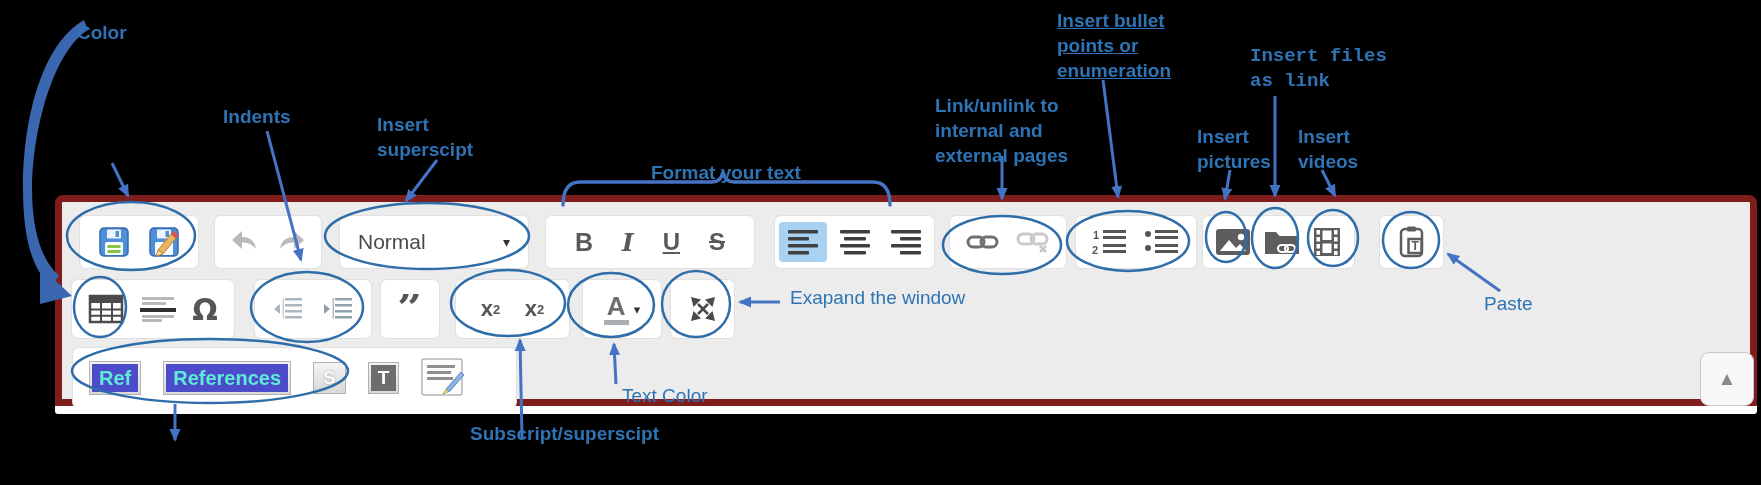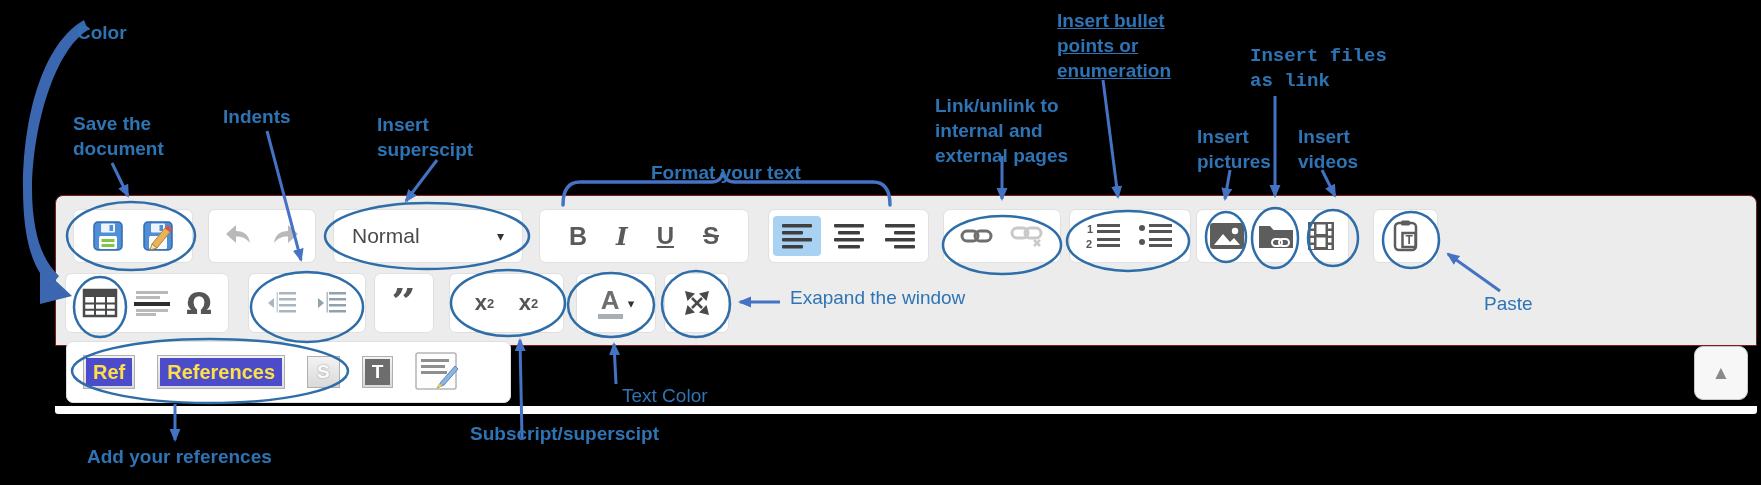--- a/index.html
+++ b/index.html
@@ -1,20 +1,20 @@
 <!DOCTYPE html>
 <html><head>
 <meta charset="utf-8">
 <style>
   html,body{margin:0;padding:0;background:#000;}
   #screen{position:relative;width:1761px;height:485px;background:#000;overflow:hidden;
           font-family:"Liberation Sans",sans-serif;}
   
-  .toolbar{position:absolute;left:55px;top:195px;width:1702px;height:151px;
-           background:#ececec;border:1px solid #7f1d1d;border-radius:8px 8px 0 0;box-sizing:border-box;}
+  .toolbar{position:absolute;left:55px;top:195px;width:1702px;height:211px;
+           background:#ececec;border:7px solid #7f1d1d;border-radius:8px 8px 0 0;box-sizing:border-box;}
   .content-strip{position:absolute;left:55px;top:406px;width:1702px;height:8px;background:#ffffff;
            border-radius:0 0 3px 3px;}
   .grp{position:absolute;background:#fff;border:1px solid #e0e0e0;border-radius:7px;
        display:flex;align-items:center;justify-content:space-evenly;box-sizing:border-box;}
   .r1{top:13px;height:54px;}
   .r2{top:77px;height:60px;}
   .btn{display:flex;align-items:center;justify-content:center;cursor:pointer;}
   .ic{color:#5a5a5a;}
   .b{font:700 25px "Liberation Sans",sans-serif;}
   .i{font:italic 700 25px "DejaVu Serif",serif;}
@@ -28,21 +28,21 @@
   .quote{font:700 44px "DejaVu Serif",serif;color:#555;line-height:20px;height:30px;overflow:hidden;}
   .xs{font:700 22px "Liberation Sans",sans-serif;color:#555;}
   .xs sub{font-size:13px;} .xs sup{font-size:13px;}
   .colorA{display:flex;align-items:center;}
   .Aletter{font:700 26px "Liberation Sans",sans-serif;color:#6e6e6e;line-height:1;
            border-bottom:5px solid #a9aeb2;padding:0 3px 1px 3px;}
   .colorcaret{font-size:13px;color:#333;margin-left:5px;}
   .g-refs{justify-content:flex-start;gap:22px;padding-left:16px;}
   .framebtn{display:inline-block;padding:2px;background:linear-gradient(#f3f3f3,#d9d9d9);
             border:1px solid #b0b0b0;cursor:pointer;}
-  .reffill{display:inline-block;background:#4c4ccb;color:#fde047;
+  .reffill{display:inline-block;background:#4c4ccb;color:#5eead4;
            font:700 20px/28px "Liberation Sans",sans-serif;padding:0 7px;}
   .sfill{display:inline-block;color:#fbfbfb;text-shadow:0 0 2px #909090;
          font:700 19px/26px "Liberation Sans",sans-serif;padding:0 7px;}
   .tfill{display:inline-block;background:#6d6d6d;color:#fff;
          font:700 19px/26px "Liberation Sans",sans-serif;padding:0 7px;}
   #collapse-btn{position:absolute;left:1638px;top:150px;width:52px;height:52px;background:#f7f7f7;
          border:1px solid #c8c8c8;border-radius:9px;display:flex;align-items:center;justify-content:center;
          color:#8a8a8a;font-size:19px;cursor:pointer;}
   
   .lbl{position:absolute;color:#2E74B5;font:600 19px/25px "Liberation Sans",sans-serif;white-space:nowrap;}
@@ -390,24 +390,20 @@
       <line x1="1500" y1="291" x2="1448" y2="254"></line>
       <line x1="780" y1="302" x2="740" y2="302"></line>
       <line x1="616" y1="384" x2="614" y2="344"></line>
       <line x1="522" y1="438" x2="520" y2="340"></line>
       <line x1="175" y1="404" x2="175" y2="440"></line>
     </g>
   </svg>
 
   <div class="lbl" style="left:77px;top:20px;">Color</div>
 
-  <div class="lbl" style="left:73px;top:111px;">
-    <span>Save the</span>
-    <span>document</span>
-  </div>
 
   <div class="lbl" style="left:223px;top:104px;">Indents</div>
 
   <div class="lbl" style="left:377px;top:112px;">
     <span>Insert</span>
     <span>superscipt</span>
   </div>
 
   <div class="lbl" style="left:651px;top:121px;margin-top:39px;">Format your text</div>
 
@@ -435,15 +431,14 @@
 
   <div class="lbl" style="left:1298px;top:124px;">
     <span>Insert</span>
     <span>videos</span>
   </div>
 
   <div class="lbl lt" style="left:1484px;top:291px;">Paste</div>
   <div class="lbl lt" style="left:790px;top:285px;">Exapand the window</div>
   <div class="lbl lt" style="left:578px;top:383px;margin-left:44px;">Text Color</div>
   <div class="lbl" style="left:470px;top:421px;">Subscript/superscipt</div>
-  <div class="lbl" style="left:87px;top:444px;">Add your references</div>
 
 </div>
 
 </body></html>

